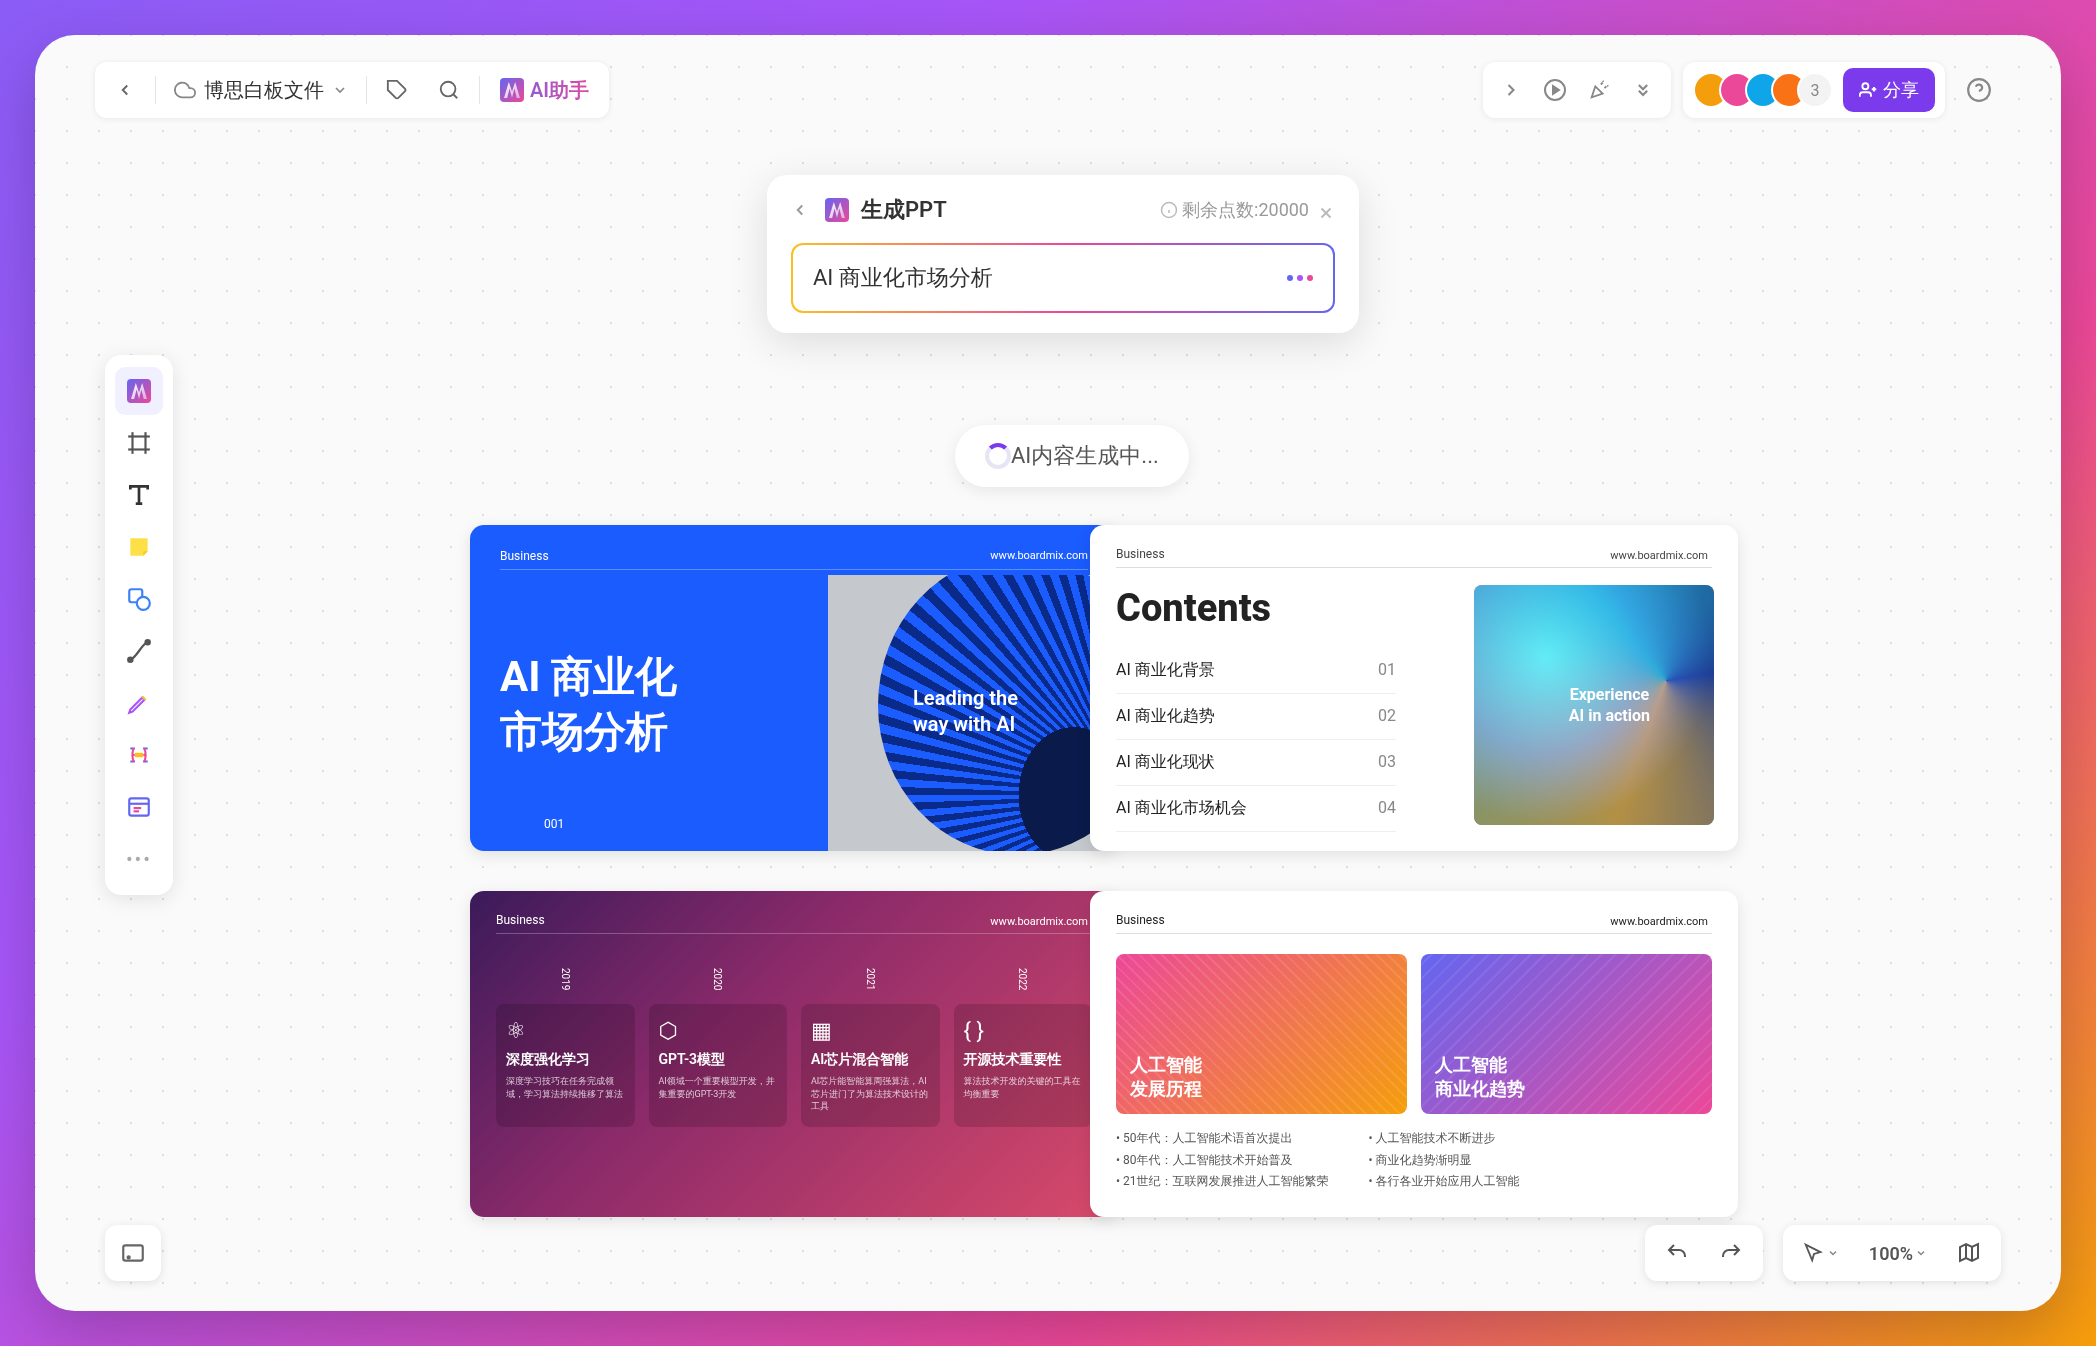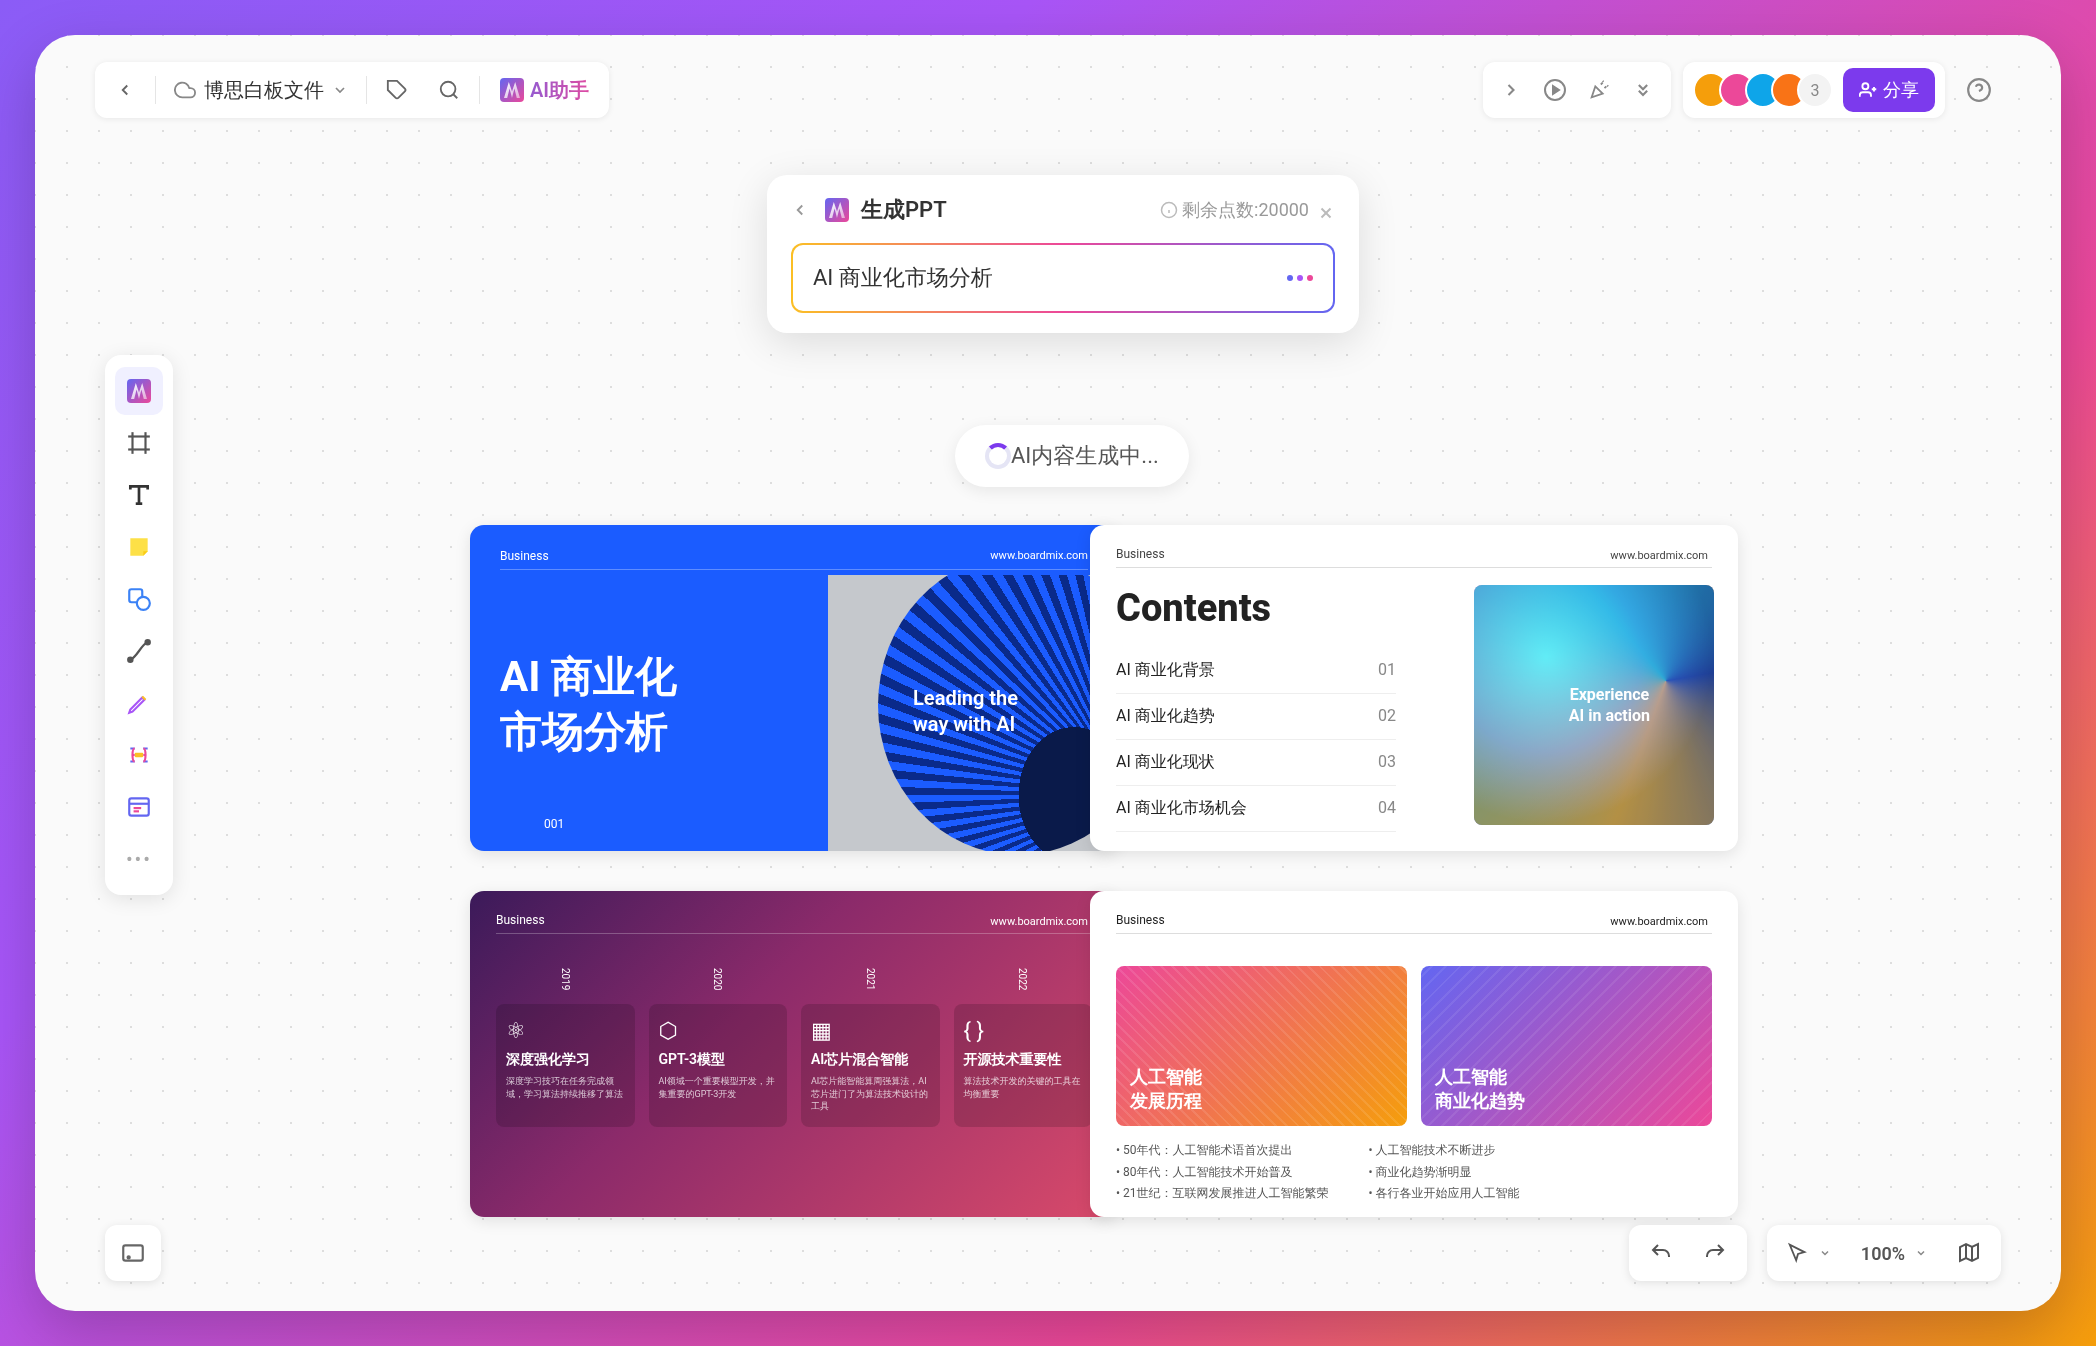--- a/index.html
+++ b/index.html
@@ -394,21 +394,21 @@
   position: relative;
 }
 .slide3-year { font-size: 10px; writing-mode: vertical-rl; position: absolute; top: -36px; left: 50%; transform: translateX(-50%); }
 .slide3-icon { font-size: 22px; margin-bottom: 8px; }
 .slide3-label { font-size: 14px; font-weight: 600; margin-bottom: 6px; }
 .slide3-desc { font-size: 9px; opacity: 0.75; line-height: 1.4; }
 
 
 .slide4 { padding: 22px 26px; color: #222; }
 .slide4-divider { height: 1px; background: #ddd; margin-top: 6px; }
-.slide4-blocks { display: flex; gap: 14px; margin-top: 32px; }
+.slide4-blocks { display: flex; gap: 14px; margin-top: 20px; }
 .slide4-block {
   flex: 1;
   height: 160px;
   border-radius: 8px;
   position: relative;
   overflow: hidden;
   display: flex;
   flex-direction: column;
   justify-content: flex-end;
   padding: 14px;
@@ -456,21 +456,21 @@
   padding: 0 10px;
   gap: 10px;
   box-shadow: 0 2px 10px rgba(0,0,0,0.1);
 }
 .br-btn {
   padding: 8px 10px;
   color: #555;
   cursor: pointer;
   display: flex;
   align-items: center;
-  gap: 10px;
+  gap: 2px;
 }
 .zoom-val { font-size: 18px; font-weight: 600; }
 
 svg { display: block; }
 </style>
 </head>
 <body>
 
 <div class="app-window">
   <div class="canvas"></div>

